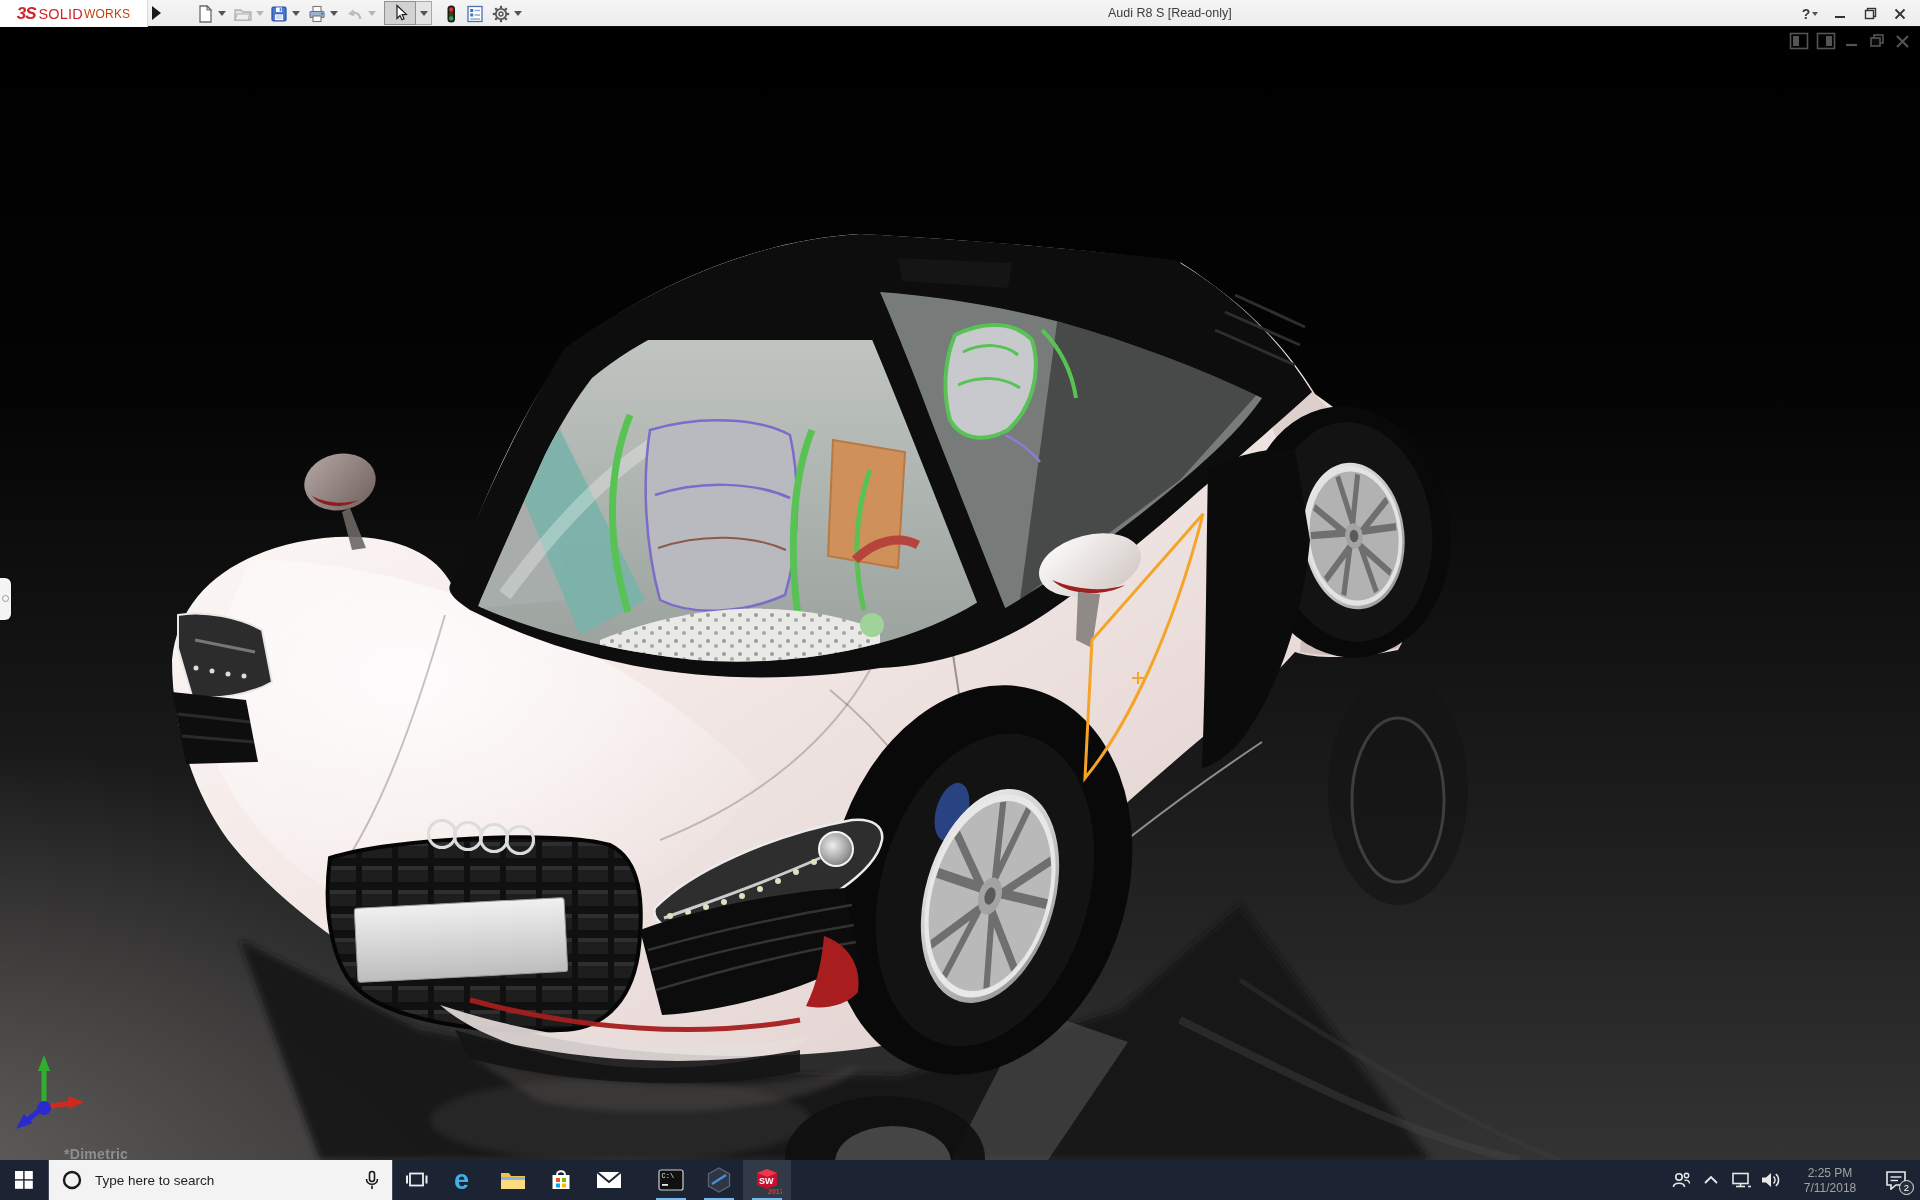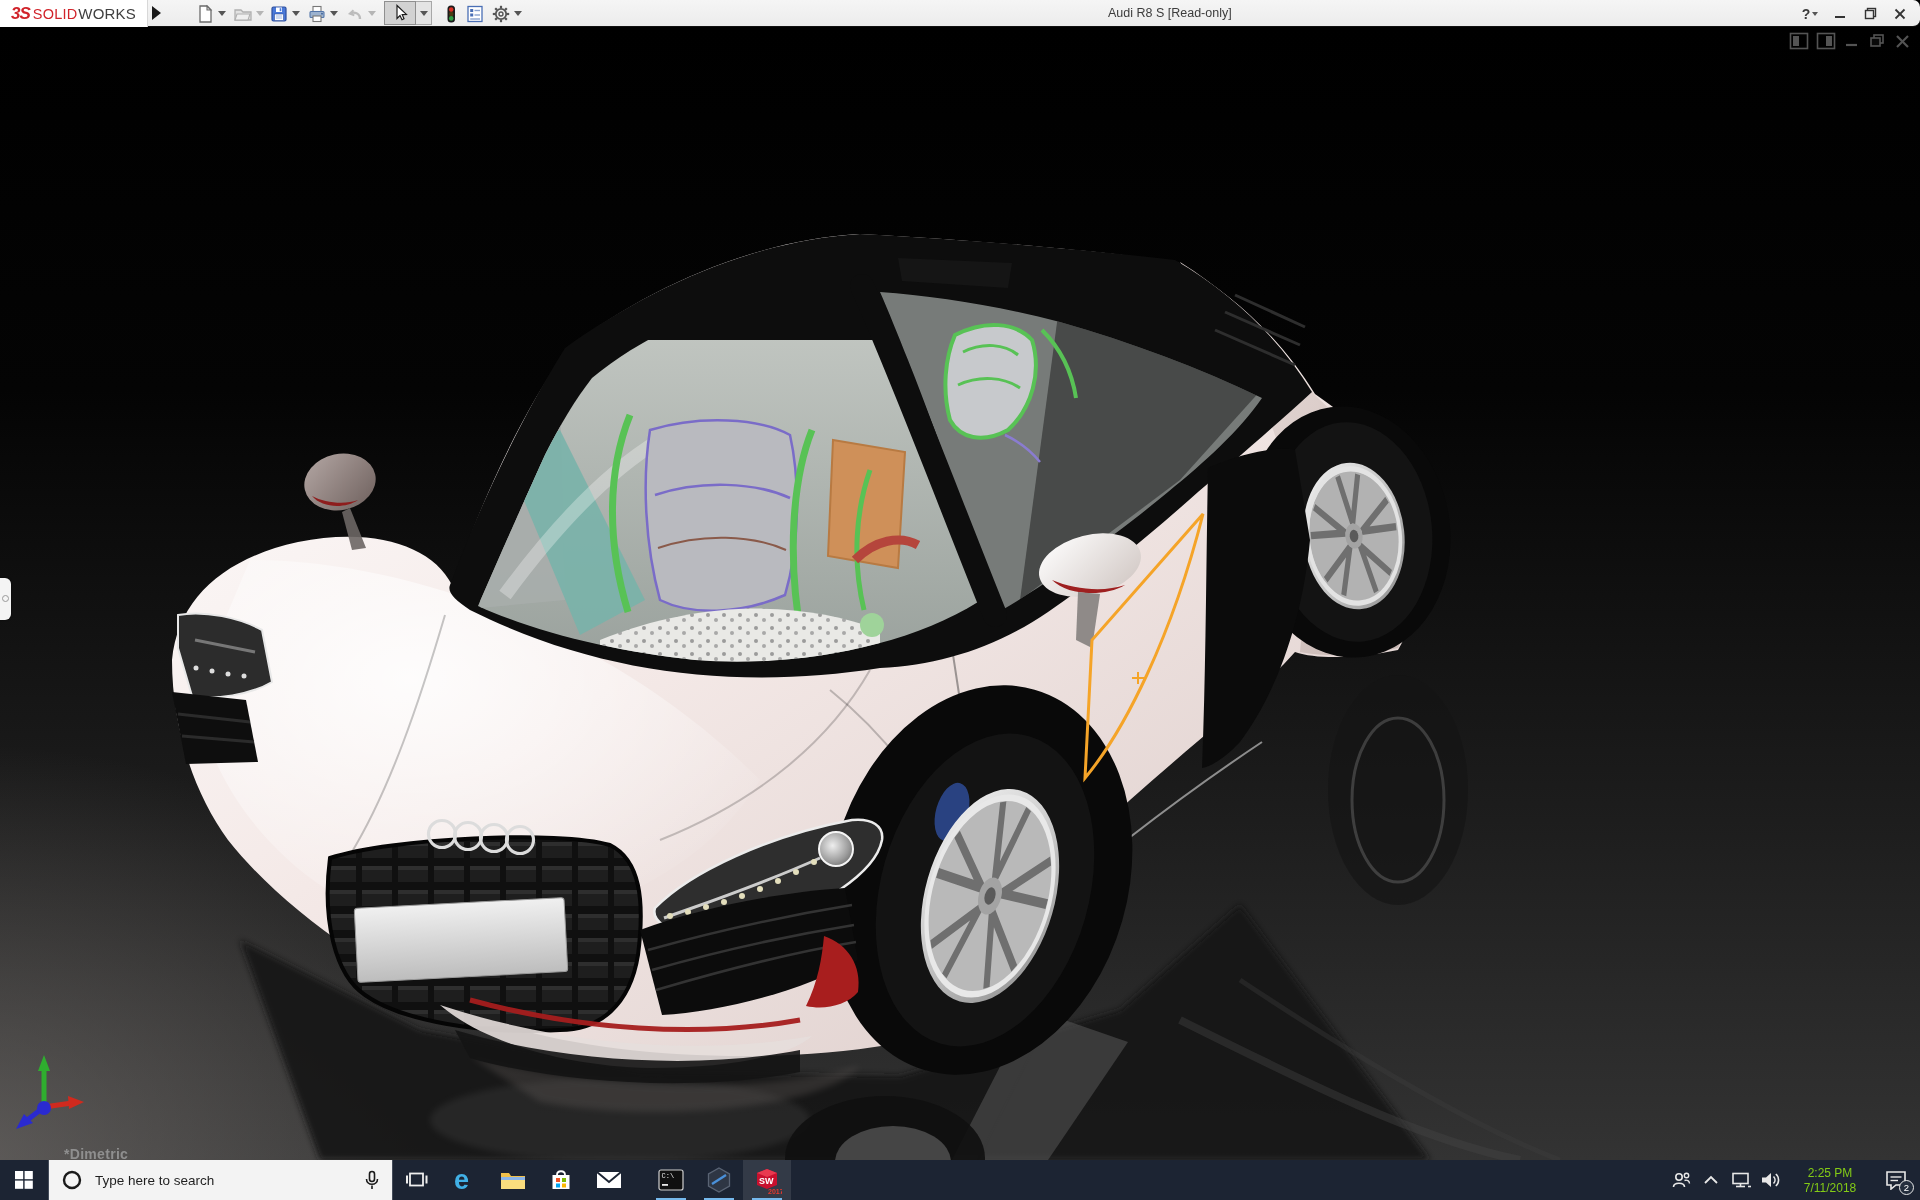--- a/index.html
+++ b/index.html
@@ -1,27 +1,27 @@
 <!DOCTYPE html>
 <html style="--underline: #76b9ed;"><head>
 <meta charset="utf-8">
 <style>
   * { margin:0; padding:0; box-sizing:border-box; }
   html,body { width:1920px; height:1200px; overflow:hidden; background:#000;
               font-family:"Liberation Sans", sans-serif; }
 
   
   .titlebar { position:absolute; left:0; top:0; width:1920px; height:27px;
-              background:linear-gradient(#f5f5f5,#ececec); border-bottom:1px solid #111;border-radius:7px; }
+              background:linear-gradient(#f5f5f5,#ececec); border-bottom:1px solid #111; }
   .logo-block { position:absolute; left:0; top:0; width:148px; height:27px; background:#fff;
                 display:flex; align-items:center; justify-content:center; gap:3px;
                 border-right:1px solid #d8d8d8; }
   .logo-mark { color:#d1232a; font-weight:bold; font-style:italic; font-size:17px; letter-spacing:-1px;}
   .logo-solid { color:#d1232a; font-weight:normal; font-size:14.5px; letter-spacing:.2px;}
-  .logo-works { color:#404040; font-weight:normal; font-size:15px; letter-spacing:.2px; margin-left:-2px;}
+  .logo-works { color:#c2410c; font-weight:normal; font-size:12px; letter-spacing:.2px; margin-left:-2px;}
   .flyout { position:absolute; left:152px; top:6px; width:0; height:0;
             border-top:7px solid transparent; border-bottom:7px solid transparent; border-left:9px solid #1a1a1a; }
   .tb-btn { position:absolute; top:3px; width:22px; height:21px; display:flex; align-items:center; justify-content:center; border-radius:2px;}
   .tb-caret { position:absolute; top:11px; width:0; height:0;
               border-left:4px solid transparent; border-right:4px solid transparent; border-top:5px solid #555; }
   .tb-caret.dis { border-top-color:#b5b5b5; }
   .sel-box { position:absolute; left:384px; top:1px; width:32px; height:24px; background:#d2d2d2;
              border:1px solid #8f8f8f; display:flex; align-items:center; justify-content:center;}
   .sel-caret-box { position:absolute; left:416px; top:1px; width:16px; height:24px; background:#e4e4e4;
              border:1px solid #a8a8a8; border-left:none; display:flex; align-items:center; justify-content:center;}
@@ -52,21 +52,21 @@
   .taskbar { position:absolute; left:0; bottom:0; width:1920px; height:40px; background:#1c2433;
              display:flex; align-items:stretch; z-index:10;}
   .tb-item { width:48px; display:flex; align-items:center; justify-content:center; position:relative;}
   .tb-item.active { background:rgba(255,255,255,.10); }
   .run-bar { position:absolute; left:9px; right:9px; bottom:0; height:2.5px; background:var(--underline,#76b9ed); }
   .search-box { width:345px; background:#f3f3f3; display:flex; align-items:center; gap:12px; padding:0 12px;
                 border:1px solid #444c5a; border-bottom:none; border-top:none;}
   .search-text { color:#1f1f1f; font-size:13.5px; flex:1; }
   .tray { margin-left:auto; display:flex; align-items:center; gap:4px; padding-right:4px;}
   .tray-ic { width:26px; height:40px; display:flex; align-items:center; justify-content:center;}
-  .clock { width:84px; text-align:center; color:#84cc16; font-size:12px; line-height:15px; padding-top:1px;}
+  .clock { width:84px; text-align:center; color:#a3a3a3; font-size:12px; line-height:15px; padding-top:1px;}
   .action { position:relative; width:40px; height:40px; display:flex; align-items:center; justify-content:center;}
   .badge { position:absolute; right:2px; bottom:5px; min-width:15px; height:15px; border-radius:8px;
            background:#242e3d; border:1px solid #e8e8e8; color:#fff; font-size:9.5px;
            display:flex; align-items:center; justify-content:center; padding:0 2px;}
   .gap-sep { width:14px; }
 </style>
 </head>
 <body>
 
 <div class="titlebar">

